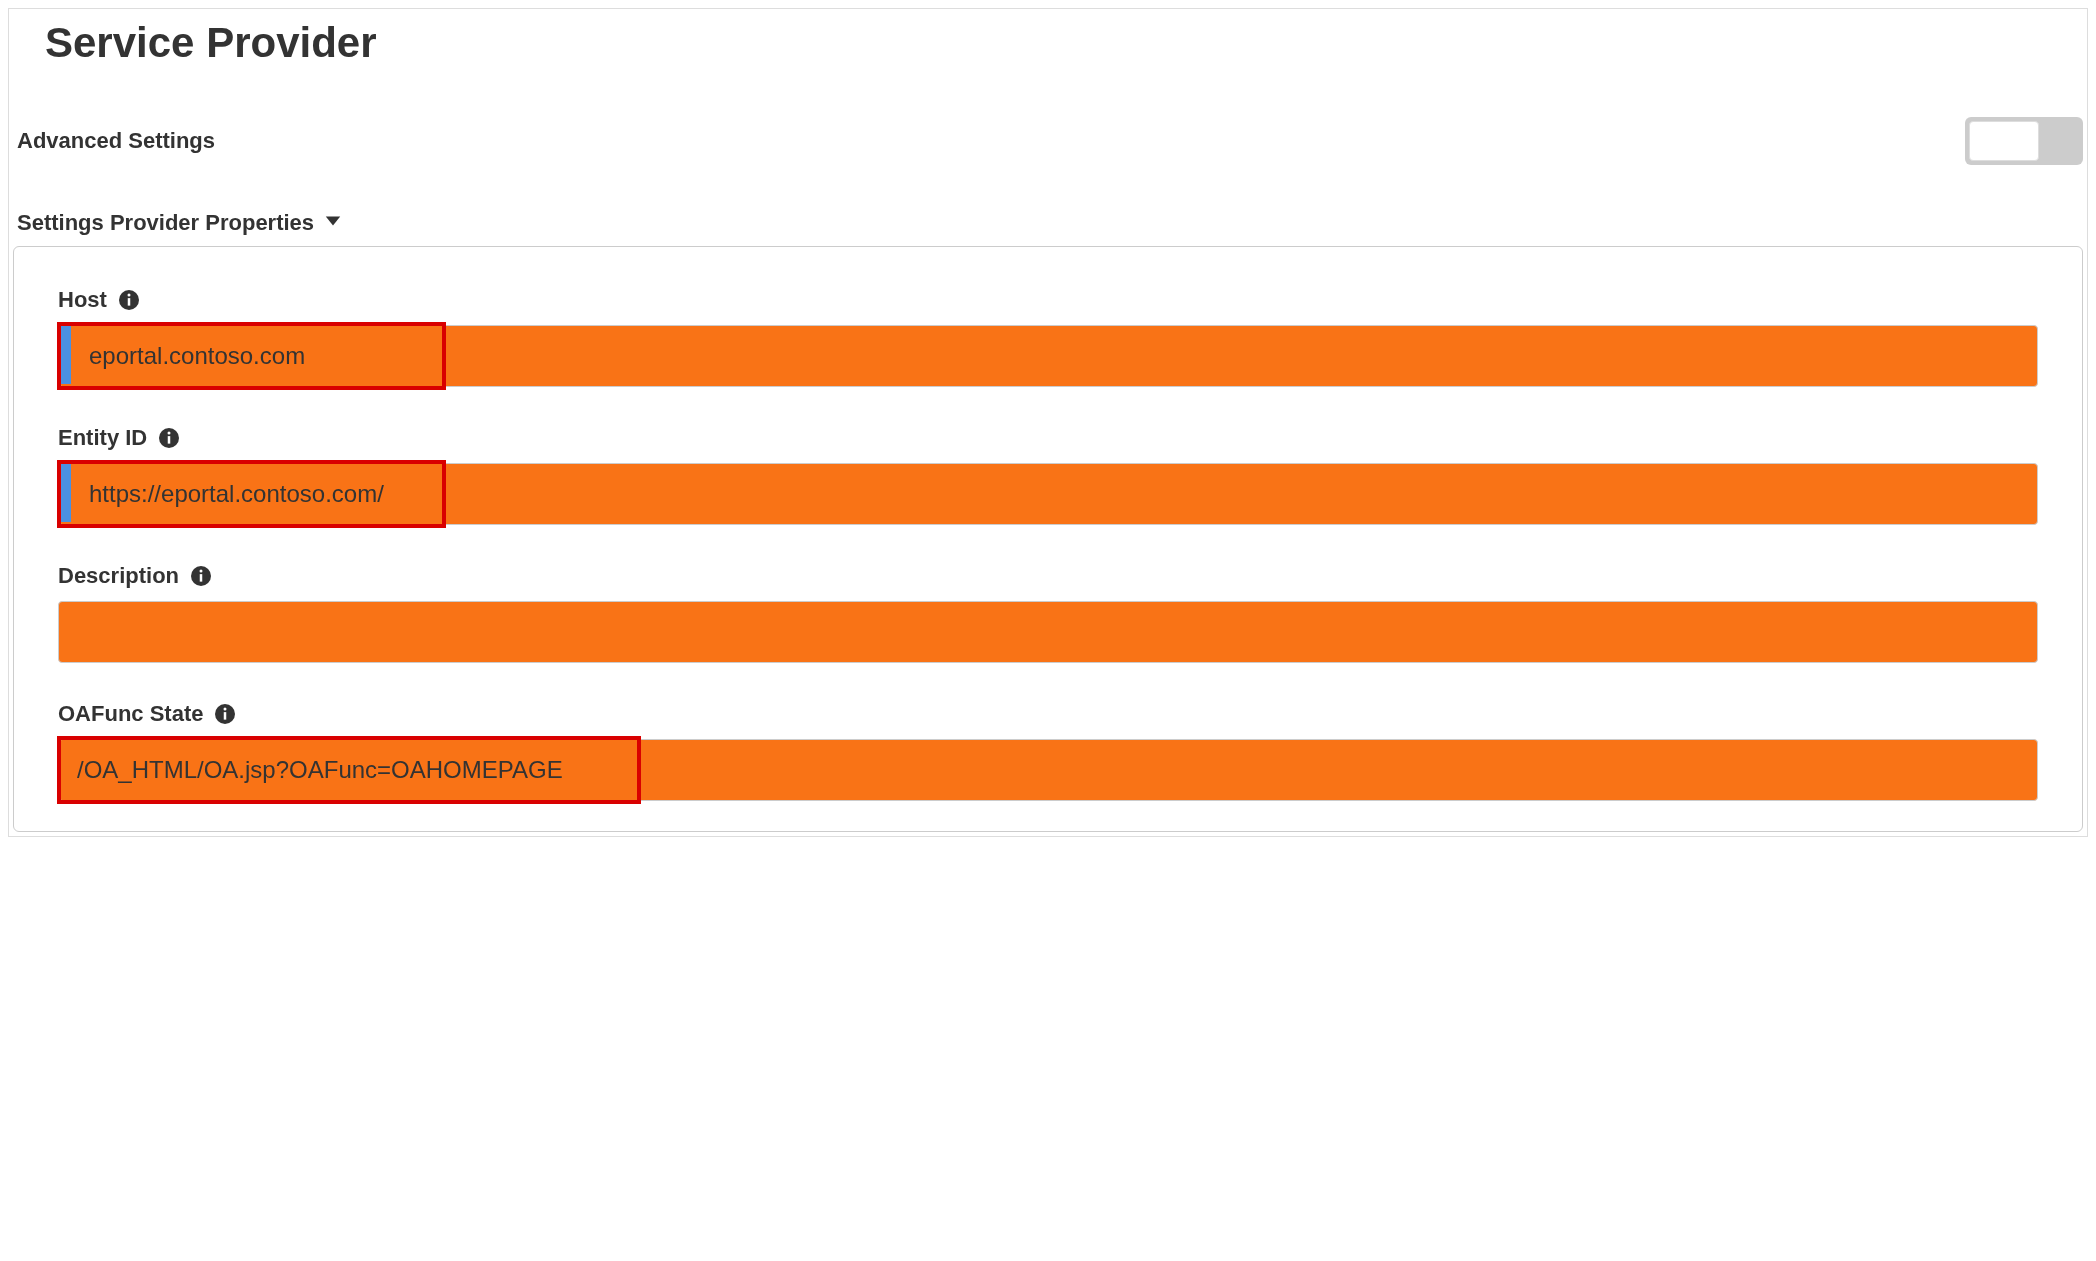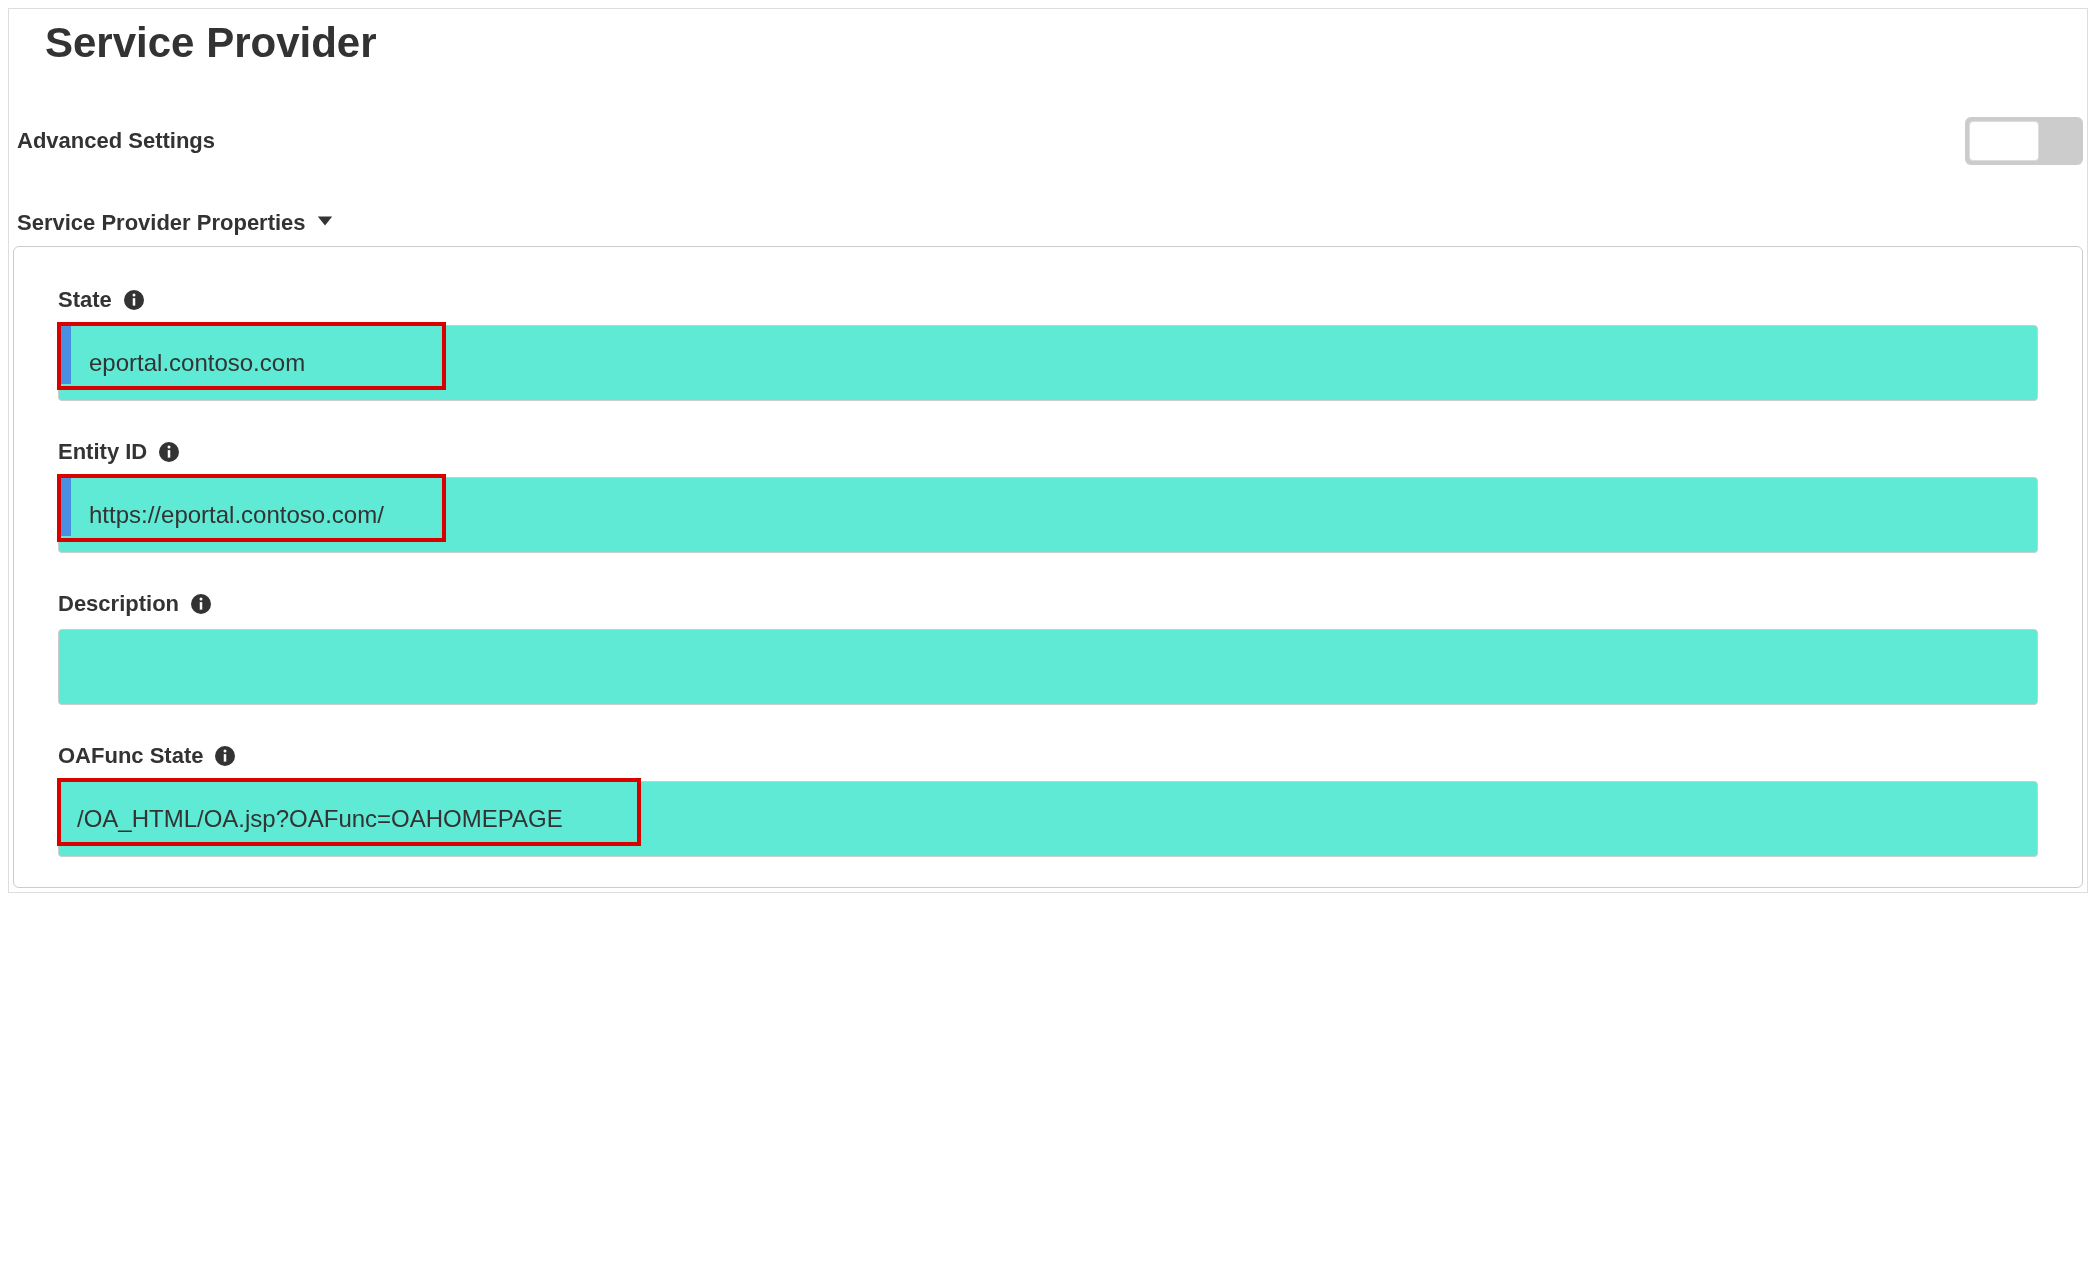--- a/index.html
+++ b/index.html
@@ -108,27 +108,27 @@
     .info-icon svg {
       width: 20px;
       height: 20px;
       fill: #333;
     }
     .input-wrapper {
       position: relative;
     }
     .text-input {
       width: 100%;
-      height: 76px;
+      height: 62px;
       padding: 0 30px;
       font-size: 24px;
       color: #333;
       border: 1px solid #ccc;
       border-radius: 4px;
-      background: #5eead4;
+      background: #f97316;
       outline: none;
       font-family: Arial, Helvetica, sans-serif;
     }
     .highlight-box {
       position: absolute;
       left: -1px;
       top: -3px;
       height: 68px;
       border: 4px solid #d90000;
       pointer-events: none;
@@ -154,33 +154,33 @@
   <h1 class="page-title">Service Provider</h1>
 
   <div class="advanced-row">
     <span class="advanced-label">Advanced Settings</span>
     <div class="toggle">
       <div class="toggle-knob"></div>
     </div>
   </div>
 
   <div class="section-header">
-    <span class="section-title">Service Provider Properties</span>
+    <span class="section-title">Settings Provider Properties</span>
     <span class="caret-down-icon">
       <svg viewBox="0 0 100 70">
           <polygon points="10,10 90,10 50,60"></polygon>
         </svg>
     </span>
   </div>
 
   <div class="panel">
 
     <div class="field-group">
       <div class="field-label-row">
-        <span class="field-label">State</span>
+        <span class="field-label">Host</span>
         <span class="info-icon">
           <svg viewBox="0 0 16 16">
               <circle cx="8" cy="8" r="8"></circle>
               <rect x="7" y="6.5" width="2" height="6" fill="#fff"></rect>
               <circle cx="8" cy="4" r="1.2" fill="#fff"></circle>
             </svg>
         </span>
       </div>
       <div class="input-wrapper">
         <input type="text" class="text-input" value="eportal.contoso.com" style="">

